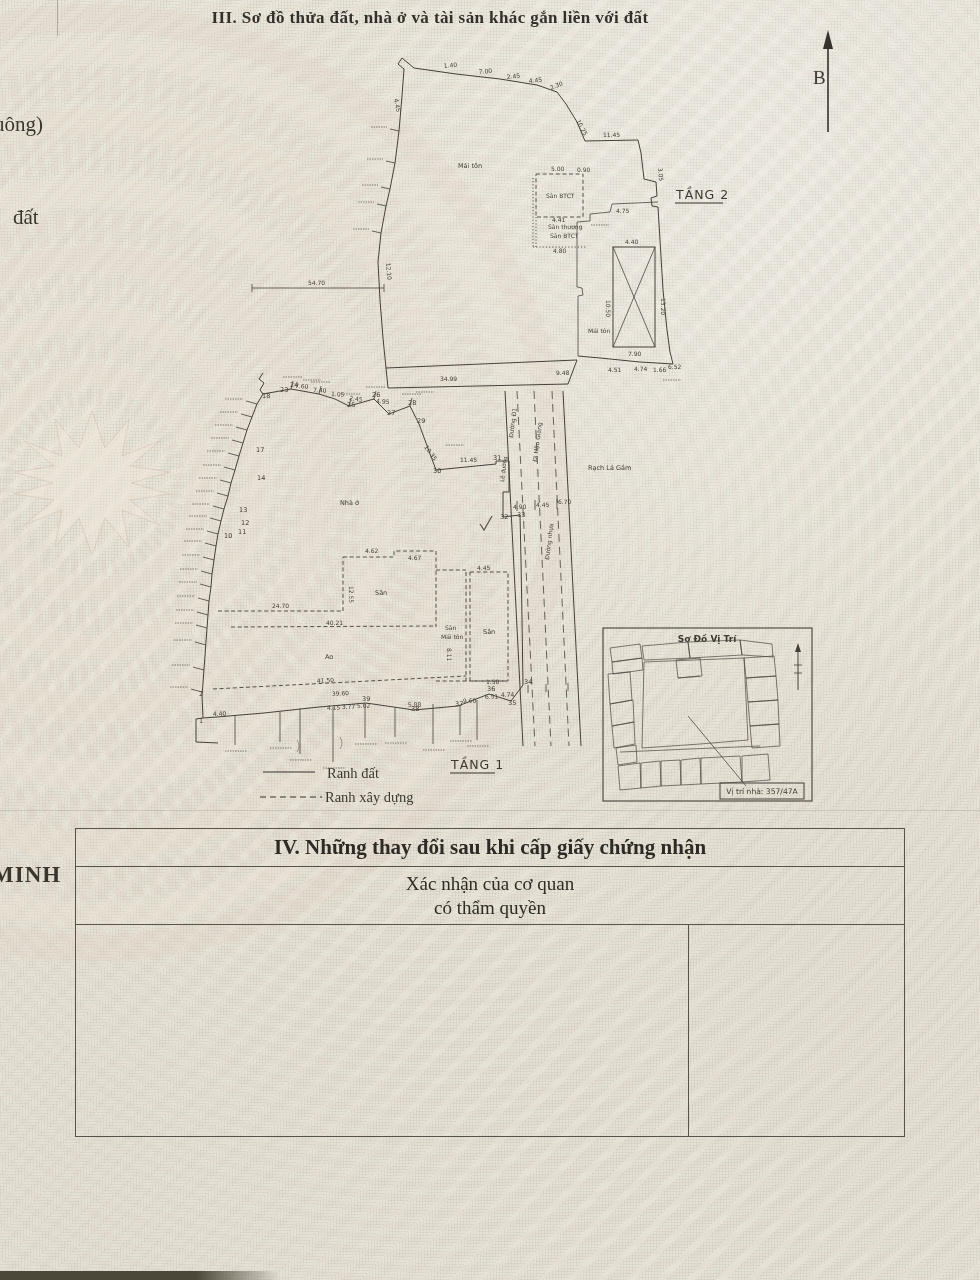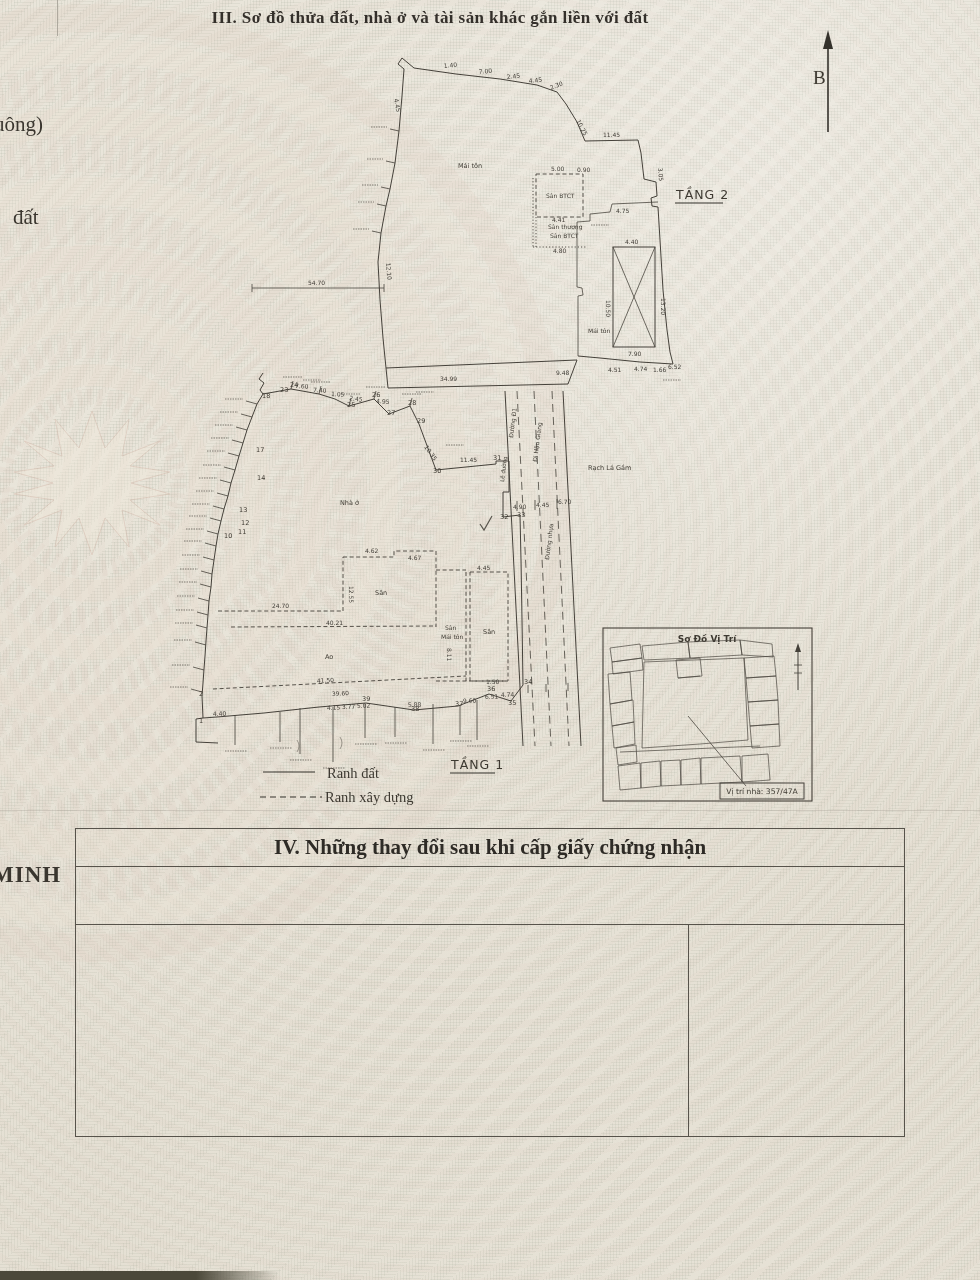--- a/index.html
+++ b/index.html
@@ -359,20 +359,22 @@
   <div class="title3">III. Sơ đồ thửa đất, nhà ở và tài sản khác gắn liền với đất</div>
   <div class="frag" style="left:-6px;top:112px;">uông)</div>
   <div class="frag" style="left:0;top:205px;margin-left:13px;">đất</div>
   <div class="frag frag-minh" style="left:-8px;top:862px;">MINH</div>
   <div class="corner-line"></div>
   <div class="crease"></div>
 
   <div class="table4">
     <div class="t-head">IV. Những thay đổi sau khi cấp giấy chứng nhận</div>
     <div class="t-cols">
+      <div class="t-c2">Xác nhận của cơ quan
+có thẩm quyền</div>
     </div>
     <div class="t-body">
       <div class="t-b1"></div>
       <div class="t-b2"></div>
     </div>
   </div>
 
   <div class="bottom-strip"></div>
 </div>
 

